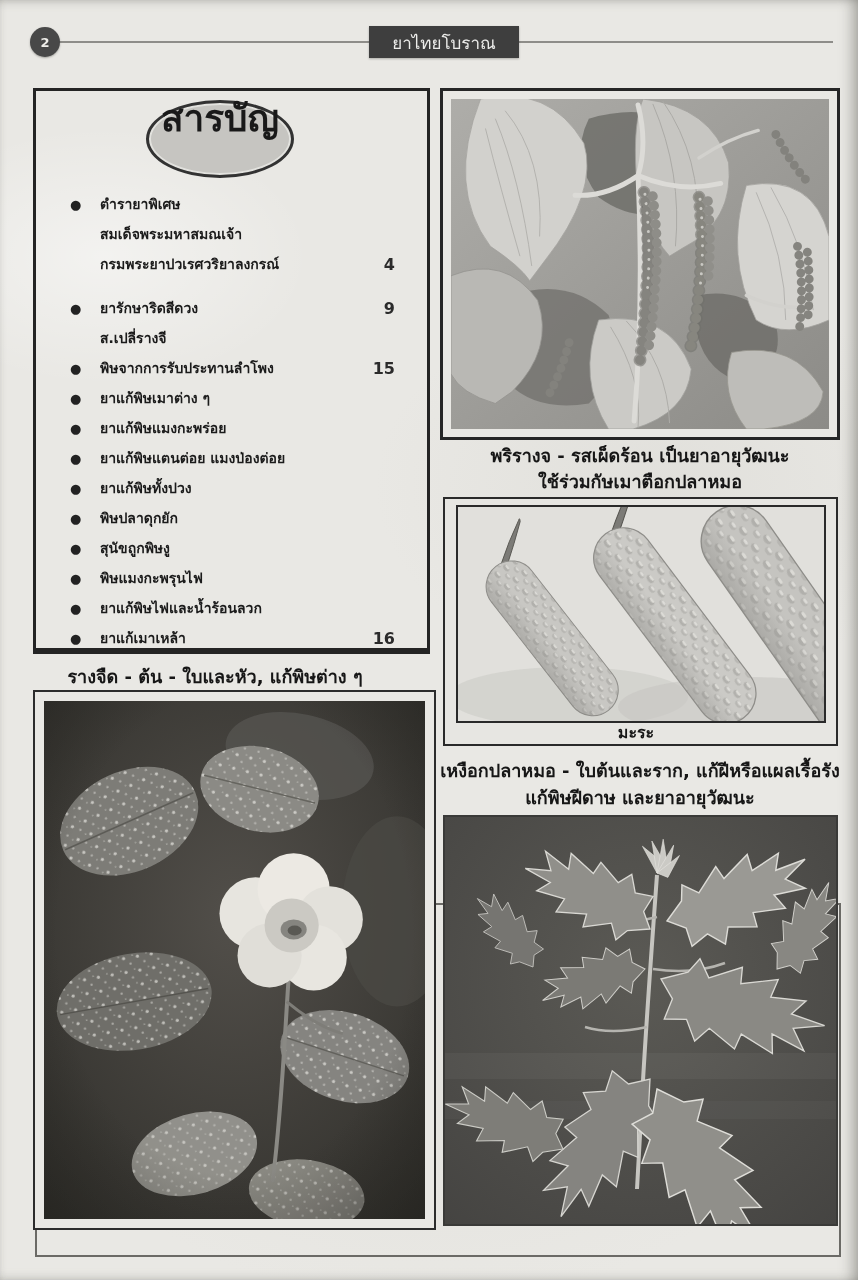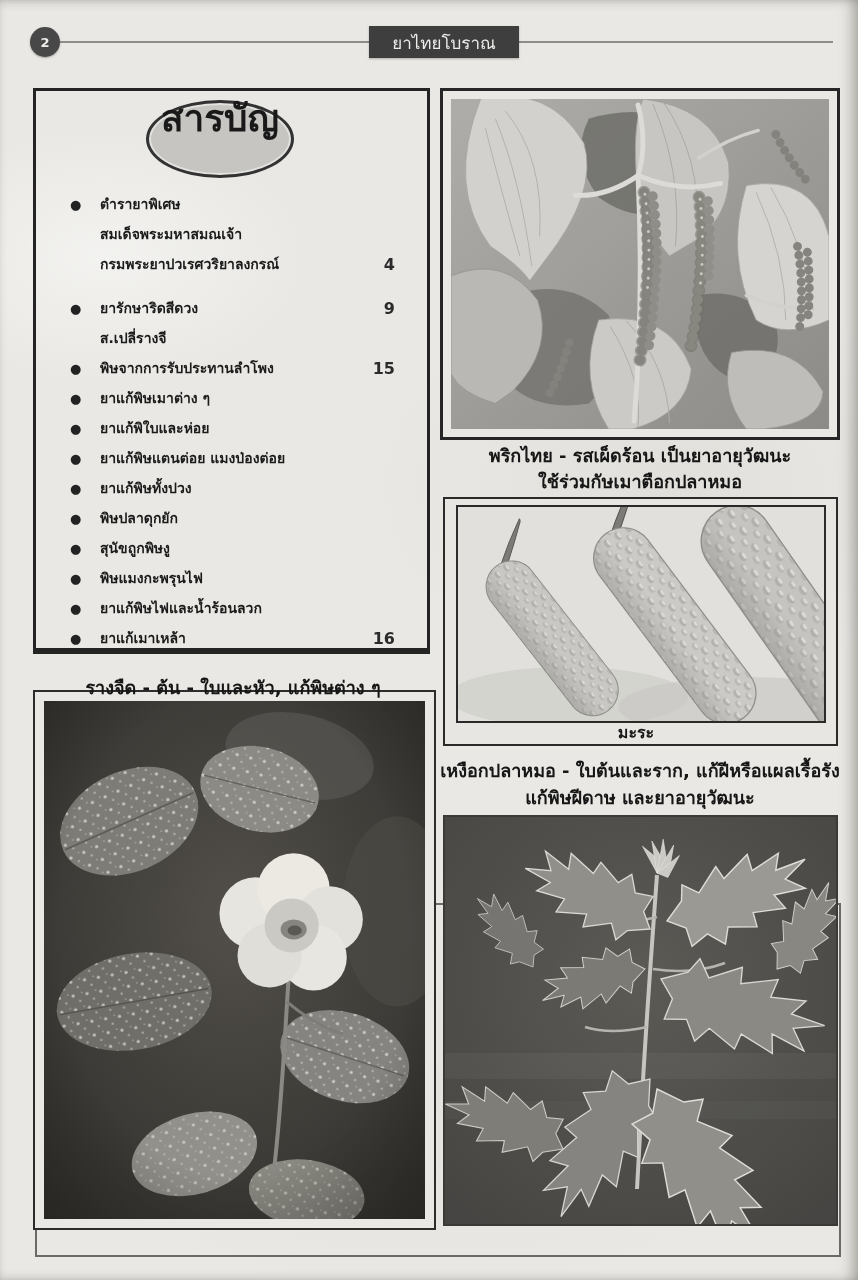--- a/index.html
+++ b/index.html
@@ -68,21 +68,21 @@
     border:2.5px solid #2c2c2c;padding:9px;background:#e9e8e4;z-index:2;
   }
   .photo-seaholly{left:443px;top:815px;width:395px;height:411px;border:2px solid #3a3a38;z-index:2;background:#4c4b47;}
   .photo-fill{width:100%;height:100%;display:block;}
 
   
   .caption{font-weight:bold;color:#161616;text-align:center;z-index:4;}
   .caption-pepper{left:438px;top:443px;width:404px;font-size:18px;line-height:26px;}
   .caption-mara{left:443px;top:723px;width:386px;font-size:16px;line-height:20px;}
   .caption-seaholly{left:436px;top:757px;width:408px;font-size:18px;line-height:27px;}
-  .caption-rangjued{left:30px;top:666px;width:406px;font-size:18px;line-height:22px;margin-top:11px;}
+  .caption-rangjued{left:12px;top:666px;width:406px;font-size:18px;line-height:22px;}
 </style>
 </head>
 <body>
 
 <div id="page">
 
   <div class="abs page-num-circle">
     <span>2</span>
   </div>
   <div class="abs header-rule"></div>
@@ -125,21 +125,21 @@
         <span class="toc-text">พิษจากการรับประทานลำโพง</span>
         <span class="toc-page">15</span>
       </div>
     <div class="toc-row">
         <span class="toc-bullet">●</span>
         <span class="toc-text">ยาแก้พิษเมาต่าง ๆ</span>
         <span class="toc-page"></span>
       </div>
     <div class="toc-row">
         <span class="toc-bullet">●</span>
-        <span class="toc-text">ยาแก้พิใบและห่อย</span>
+        <span class="toc-text">ยาแก้พิษแมงกะพร่อย</span>
         <span class="toc-page"></span>
       </div>
     <div class="toc-row">
         <span class="toc-bullet">●</span>
         <span class="toc-text">ยาแก้พิษแตนต่อย แมงป่องต่อย</span>
         <span class="toc-page"></span>
       </div>
     <div class="toc-row">
         <span class="toc-bullet">●</span>
         <span class="toc-text">ยาแก้พิษทั้งปวง</span>
@@ -208,21 +208,21 @@
         <path d="M261,104 q4,42 0,82" stroke="#908f8a" stroke-width="10" fill="none" stroke-linecap="round" stroke-dasharray="0.1 9.4"></path>
         <path d="M330,36 q14,28 32,48" stroke="#83827d" stroke-width="9" fill="none" stroke-linecap="round" stroke-dasharray="0.1 9"></path>
         <path d="M352,150 q7,42 2,84 M362,156 q4,36 0,72" stroke="#85847f" stroke-width="9" fill="none" stroke-linecap="round" stroke-dasharray="0.1 9"></path>
         <path d="M120,248 q-8,30 -20,52" stroke="#83827d" stroke-width="9" fill="none" stroke-linecap="round" stroke-dasharray="0.1 9"></path>
         <path d="M197,97 q7,53 2,103 M253,102 q5,46 0,90" stroke="#c9c8c3" stroke-width="3" fill="none" stroke-linecap="round" stroke-dasharray="0.1 9.4"></path>
       </svg>
     </div>
   </div>
 
   <div class="abs caption caption-pepper">
-    <div>พริกไทย - รสเผ็ดร้อน เป็นยาอายุวัฒนะ</div>
+    <div>พริรางจ - รสเผ็ดร้อน เป็นยาอายุวัฒนะ</div>
     <div>ใช้ร่วมกัษเมาตือกปลาหมอ</div>
   </div>
 
   <div class="abs mara-outer"></div>
   <div class="abs mara-photo" role="img" aria-label="black-and-white photo of three warty bitter melon gourds lying diagonally">
     <svg class="photo-fill" viewBox="0 0 366 214" preserveAspectRatio="none">
       <defs>
         <pattern id="warts" width="18" height="13" patternUnits="userSpaceOnUse">
           <ellipse cx="5" cy="4.5" rx="4.5" ry="3" fill="#adaca8"></ellipse>
           <ellipse cx="5" cy="3" rx="3.2" ry="1.4" fill="#dfded9"></ellipse>

